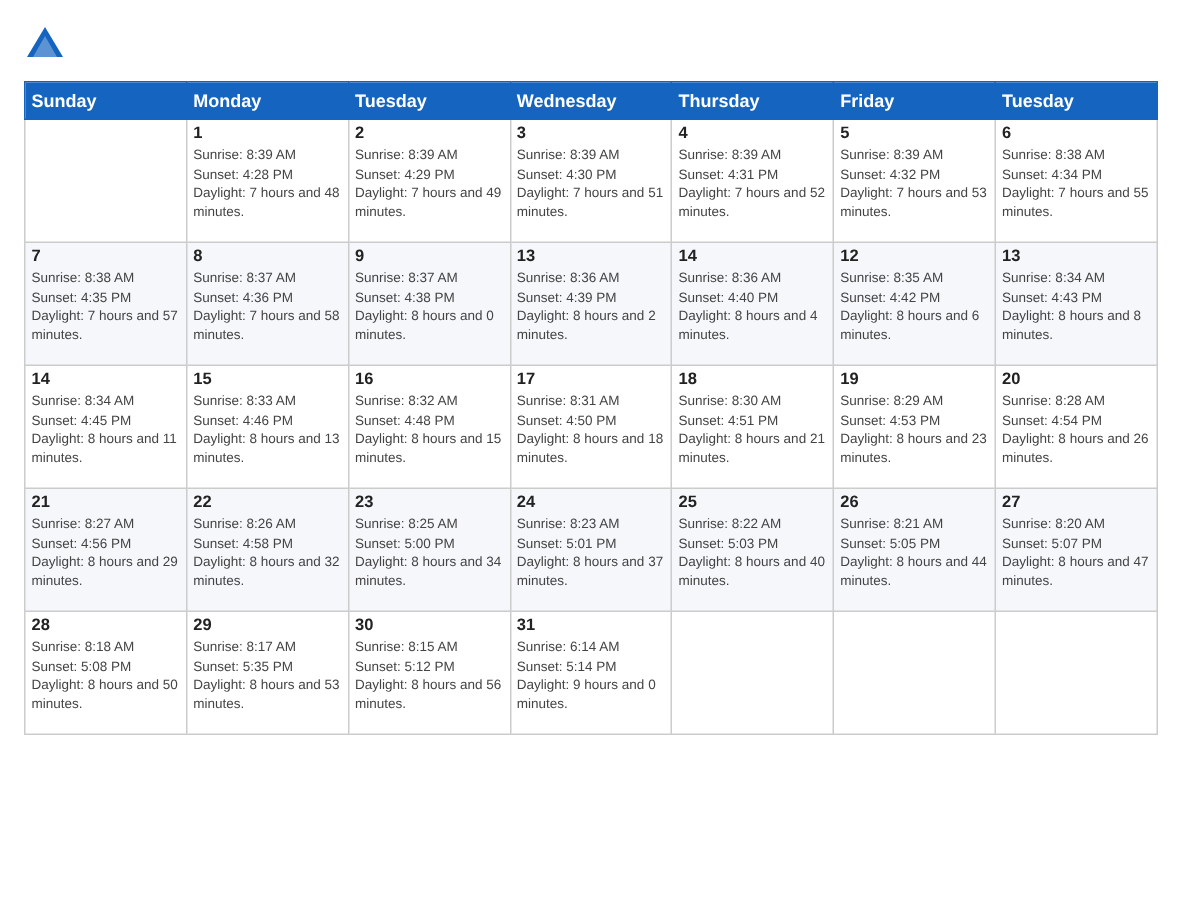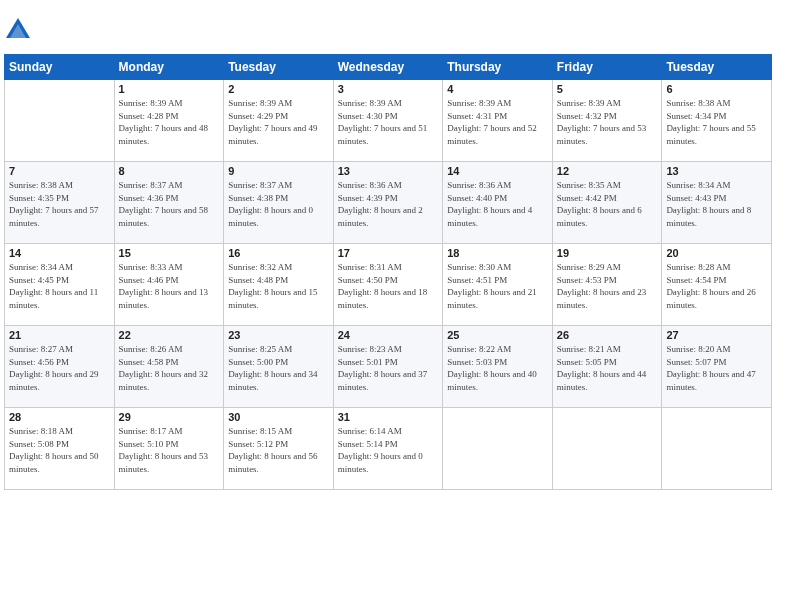--- a/index.html
+++ b/index.html
@@ -6,21 +6,21 @@
     body {
       font-family: Arial, sans-serif;
       background: #fff;
       width: 792px;
       height: 612px;
       overflow: hidden;
     }
     .page {
       width: 792px;
       height: 534px;
-      padding: 16px 20px 12px 4px;
+      padding: 16px 20px 12px 16px;
       background: #fff;
     }
     .header {
       display: flex;
       justify-content: space-between;
       align-items: flex-start;
       margin-bottom: 10px;
     }
     .logo {
       display: flex;
@@ -77,21 +77,20 @@
       font-size: 11px;
       font-weight: bold;
       color: #222;
       display: block;
       margin-bottom: 2px;
     }
     .day-info {
       font-size: 9px;
       color: #444;
       line-height: 1.4;
-      font-family: Liberation Serif, serif;
     }
     tbody tr:nth-child(even) td {
       background: #f5f7fa;
     }
     tbody tr:nth-child(odd) td {
       background: #fff;
     }
     td.empty {
       background: #f9f9f9;
     }
@@ -361,21 +360,21 @@
             <div class="day-info">
               <div>Sunrise: 8:18 AM</div>
               <div>Sunset: 5:08 PM</div>
               <div>Daylight: 8 hours and 50 minutes.</div>
             </div>
           </td>
           <td>
             <span class="day-num">29</span>
             <div class="day-info">
               <div>Sunrise: 8:17 AM</div>
-              <div>Sunset: 5:10 PM</div>
+              <div>Sunset: 5:35 PM</div>
               <div>Daylight: 8 hours and 53 minutes.</div>
             </div>
           </td>
           <td>
             <span class="day-num">30</span>
             <div class="day-info">
               <div>Sunrise: 8:15 AM</div>
               <div>Sunset: 5:12 PM</div>
               <div>Daylight: 8 hours and 56 minutes.</div>
             </div>

